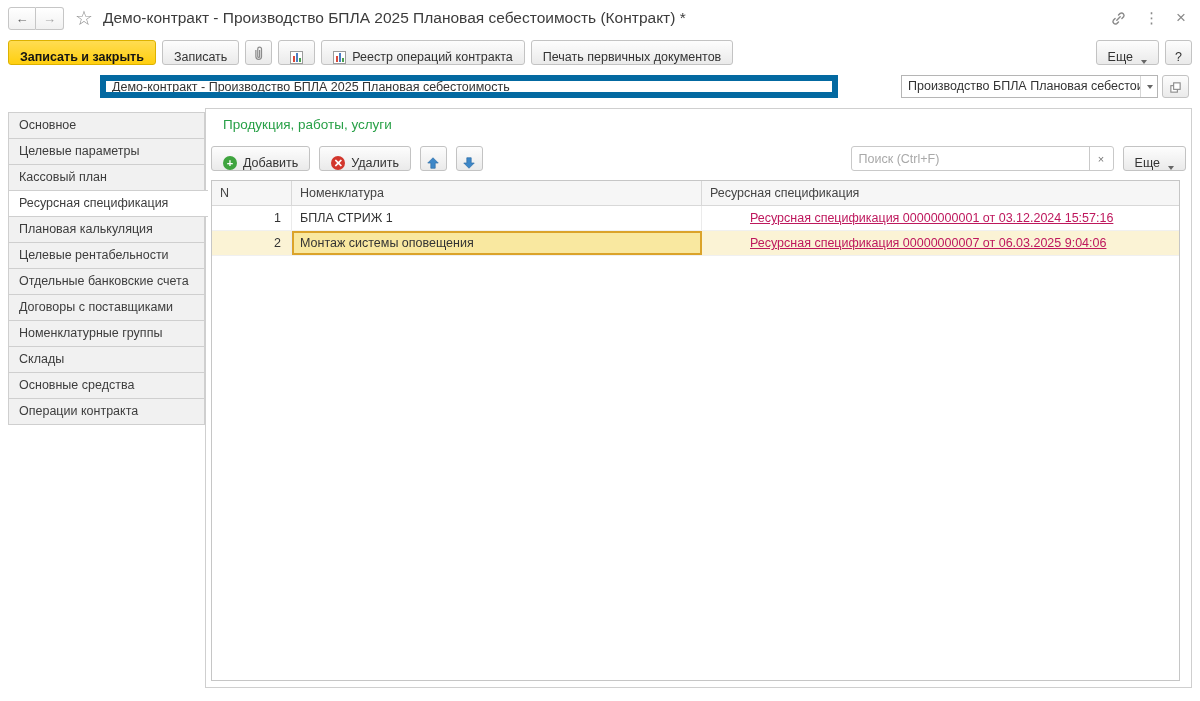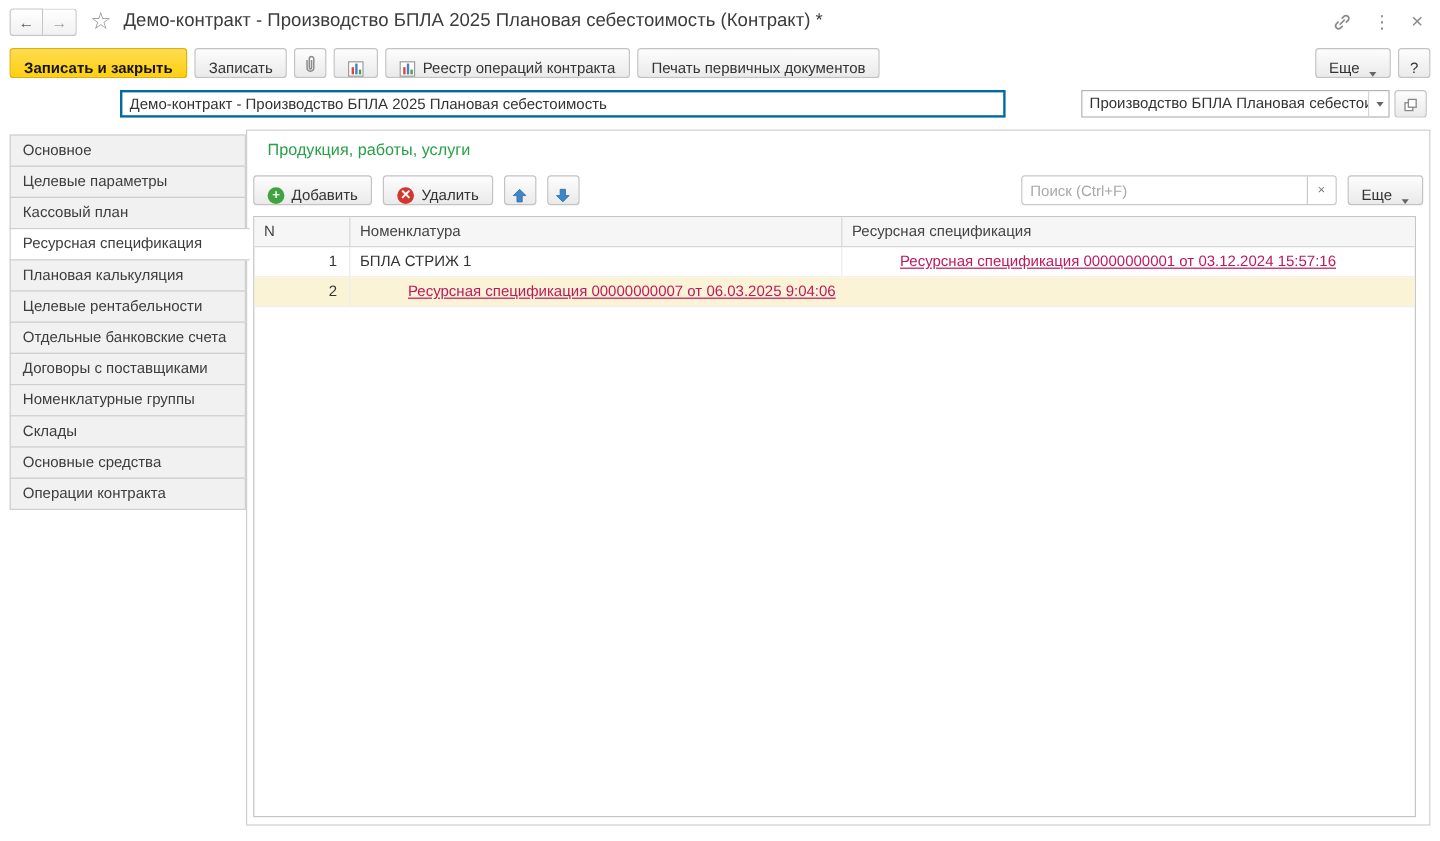--- a/index.html
+++ b/index.html
@@ -35,21 +35,21 @@
 
   
   .rpt { width:13px; height:13px; border:1px solid #9b9b9b; background:#fff; position:relative; flex:none; }
   .rpt i { position:absolute; bottom:1px; width:2px; display:block; }
   .rpt .b1 { left:2px; height:6px; background:#d9493a; }
   .rpt .b2 { left:5px; height:9px; background:#4d7ec2; }
   .rpt .b3 { left:8px; height:4px; background:#4ba04f; }
 
   
   .fld-label { position:absolute; top:79px; color:#5e5e5e;margin-top:44px; }
-  .inp { position:absolute; top:75px; height:23px; border:2px solid #0369a1; padding:0 6px; font-family:"Liberation Sans",sans-serif;
+  .inp { position:absolute; top:75px; height:23px; border:6px solid #0369a1; padding:0 6px; font-family:"Liberation Sans",sans-serif;
          font-size:12.5px; color:#333; background:#fff; }
   .combo { position:absolute; left:901px; top:75px; width:257px; height:23px; border:1px solid #b5b5b5; display:flex; background:#fff; cursor:pointer; }
   .combo-text { flex:1; padding:0 6px; line-height:21px; overflow:hidden; white-space:nowrap; }
   .combo-arrow { width:17px; border-left:1px solid #d6d6d6; display:flex; align-items:center; justify-content:center; }
   .open-btn { position:absolute; left:1162px; top:75px; width:26px; height:23px; }
 
   
   .sidebar { position:absolute; left:8px; top:112px; width:200px; z-index:2; }
   .tab { width:197px; height:27px; line-height:25px; padding-left:10px; border:1px solid #cfcfcf; background:#f1f1f1;
          margin-top:-1px; color:#3d3d3d; cursor:pointer; white-space:nowrap; overflow:hidden; }
@@ -237,19 +237,20 @@
           <div class="th c2">Ресурсная спецификация</div>
         </div>
       <div class="tbody">
           <div class="tr">
             <div class="td c0 num">1</div>
             <div class="td c1">БПЛА СТРИЖ 1</div>
             <div class="td c2"><div class="ref-link" style="display: inline;">Ресурсная спецификация 00000000001 от 03.12.2024 15:57:16</div></div>
           </div>
           <div class="tr current">
             <div class="td c0 num">2</div>
+            <div class="td c1 cell-active">Монтаж системы оповещения</div>
             <div class="td c2"><div class="ref-link" style="display: inline;">Ресурсная спецификация 00000000007 от 06.03.2025 9:04:06</div></div>
           </div>
         </div>
     </div>
   </div>
 
 </div>
 
 </body></html>

